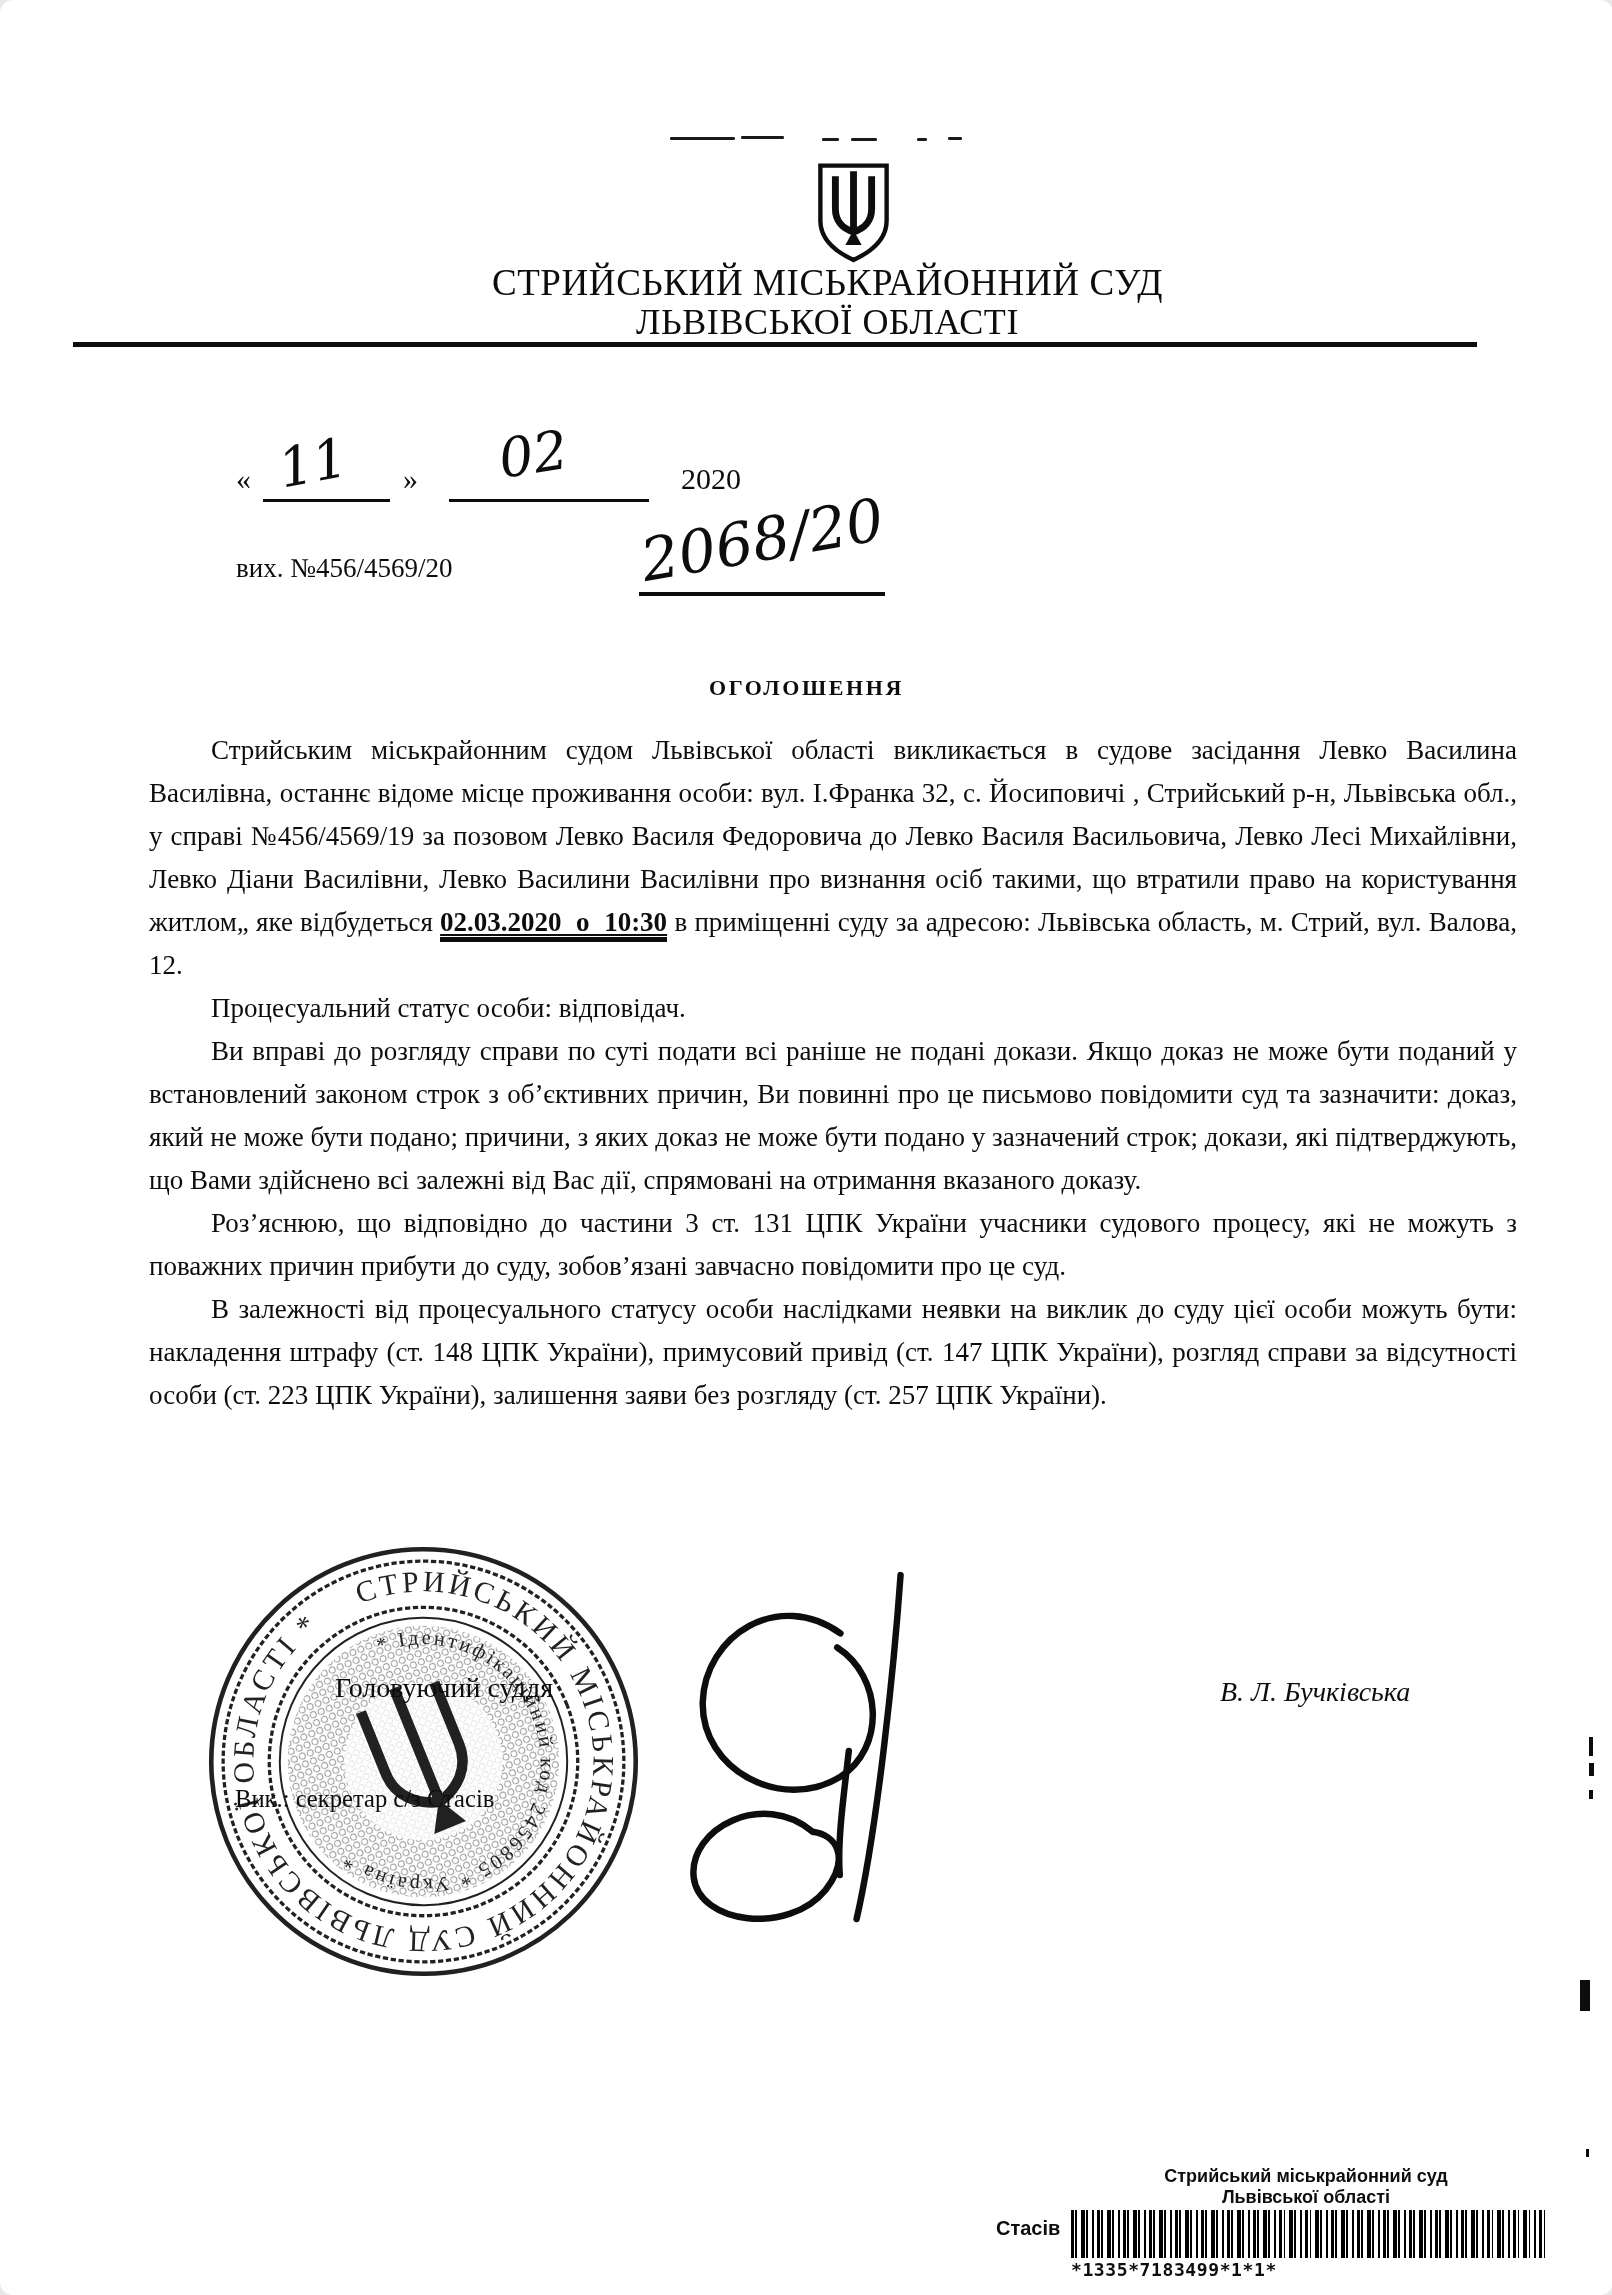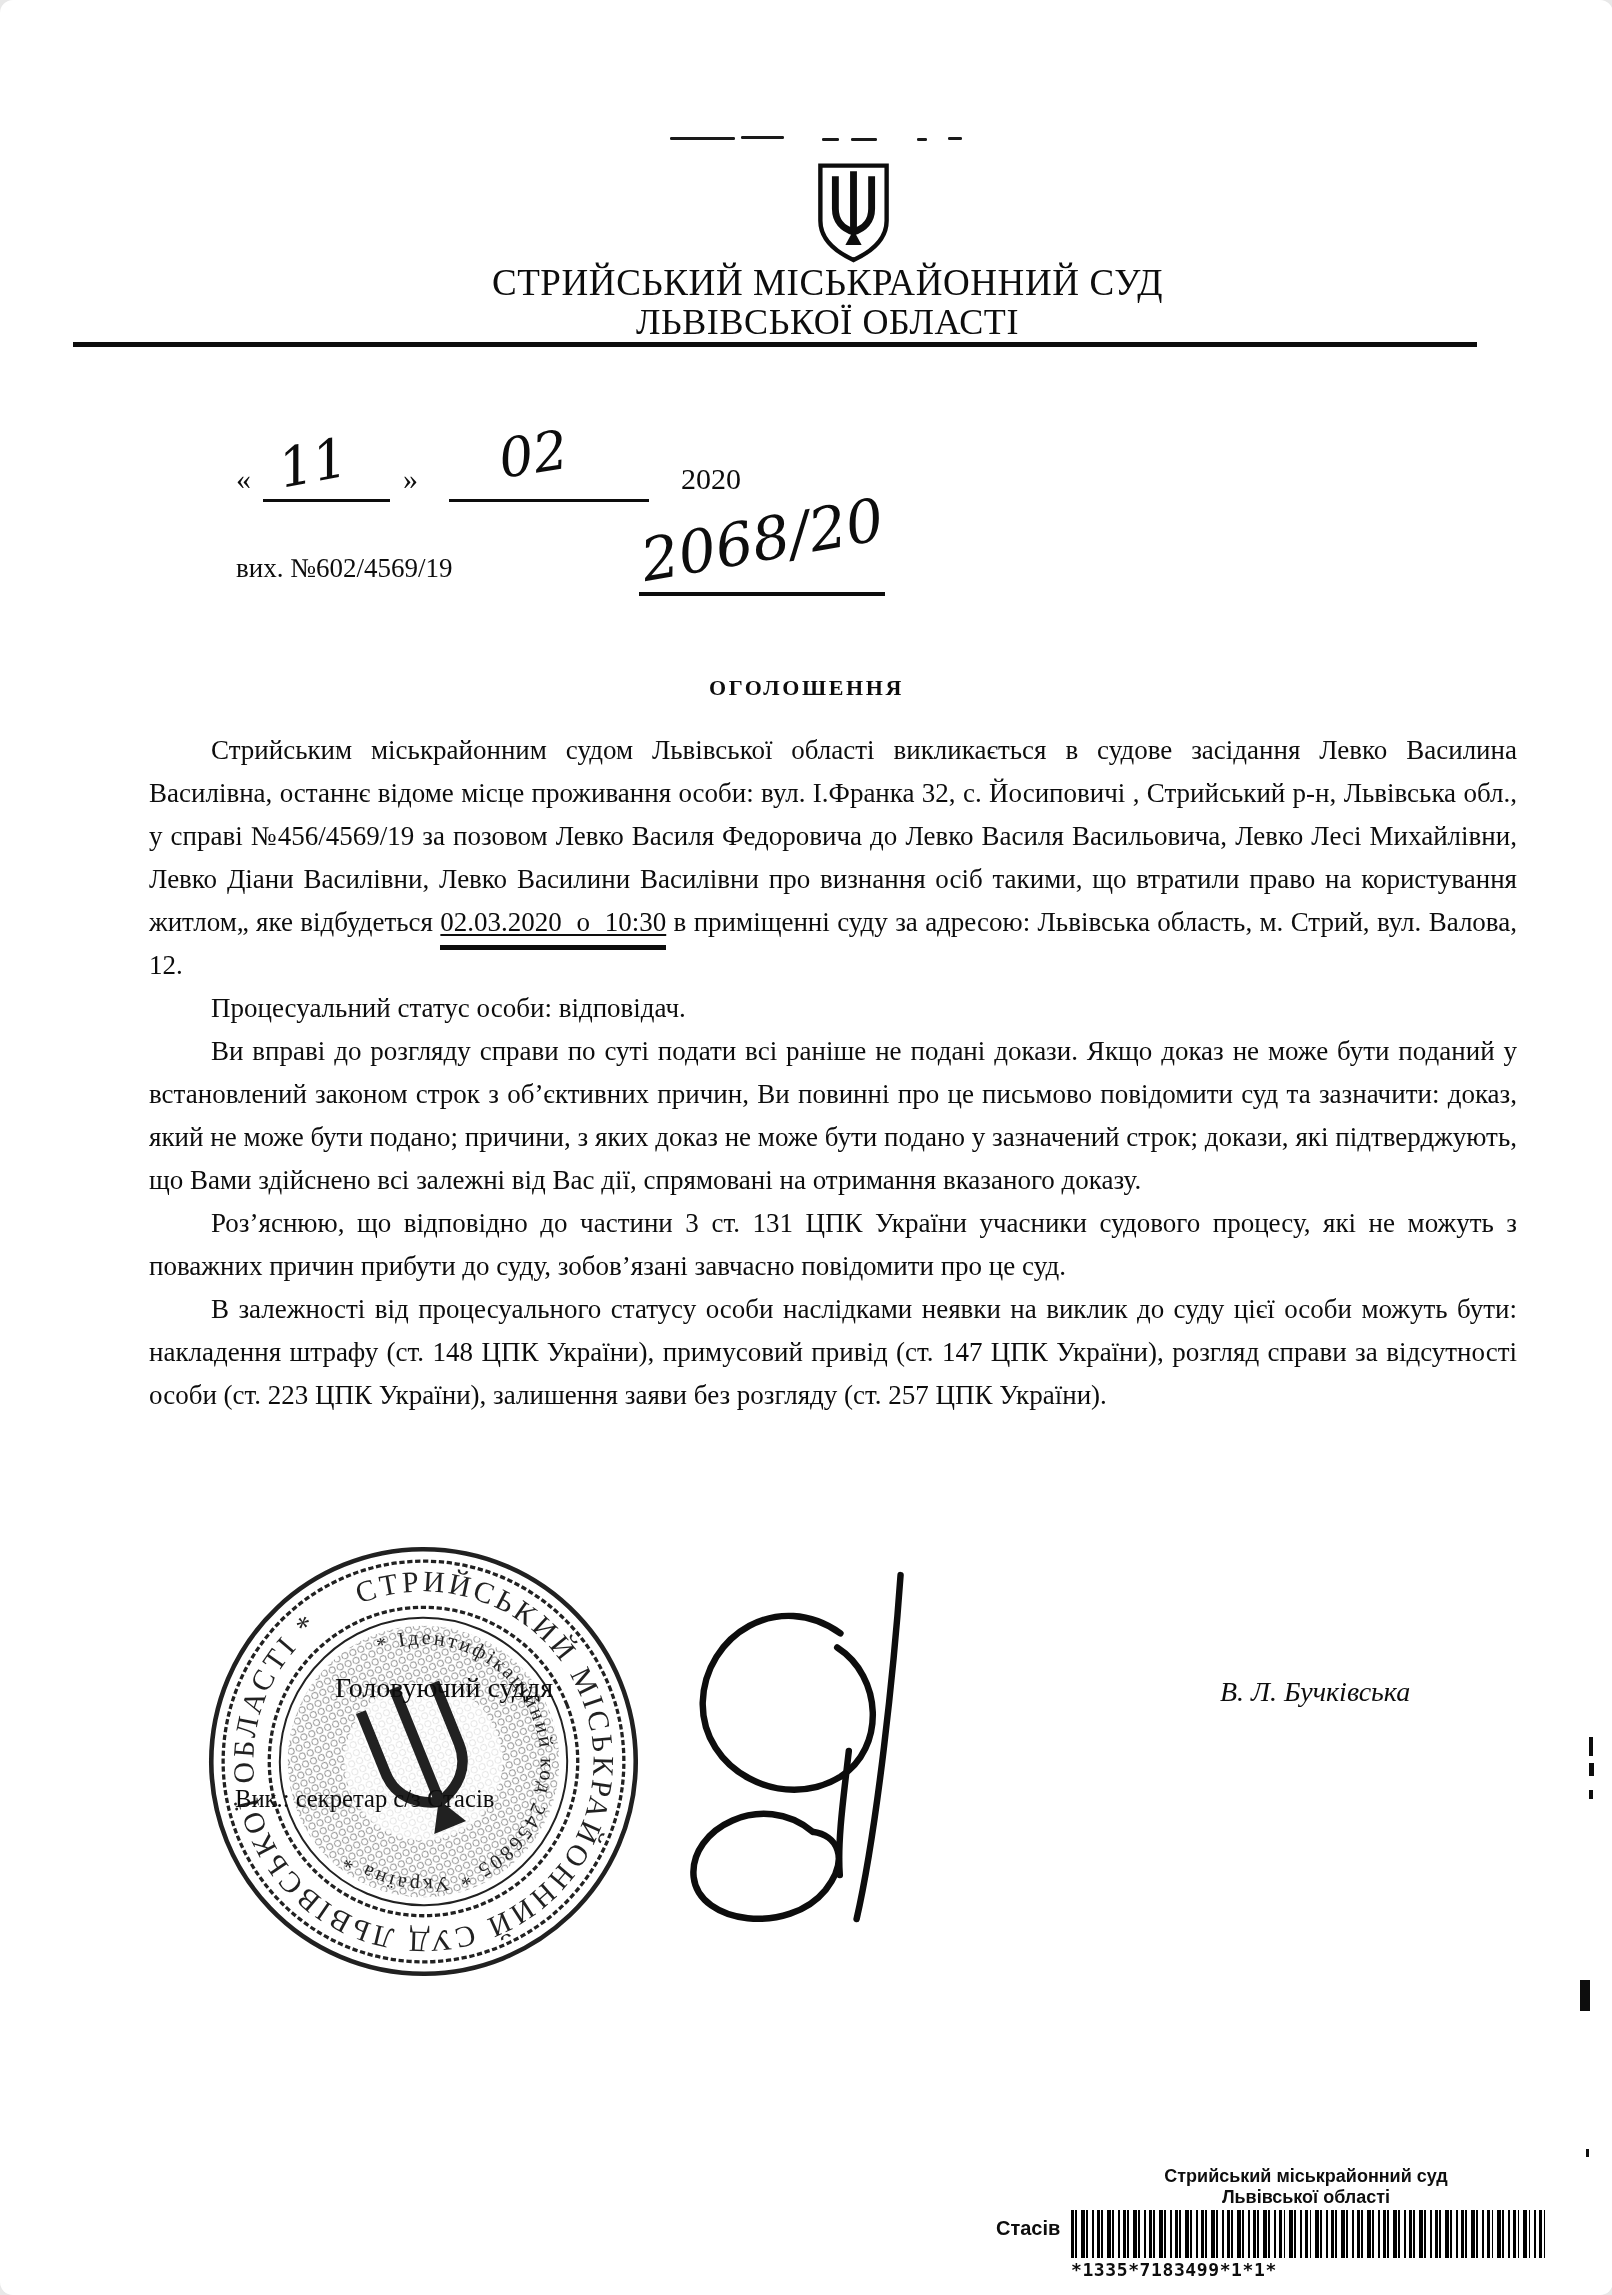--- a/index.html
+++ b/index.html
@@ -33,22 +33,22 @@
   .refl{position:absolute;left:0;top:19.4px;}
   .fill.ref{left:403px;top:-18px;width:246px;height:76px;border-bottom:4.5px solid #0d0d0d;}
   .hw.ref{font-size:59px;transform:rotate(-10deg) translate(2.6px,-10.3px);}
   
   .title{position:absolute;left:0;top:675px;width:1613px;text-align:center;
          font-size:22px;letter-spacing:2.6px;font-weight:600;}
   
   .body{position:absolute;left:149px;top:729px;width:1368px;
         font-size:27px;line-height:43px;text-align:justify;}
   .body p{margin:0;text-indent:62px;}
-  .dateu{font-weight:400;text-decoration:underline;text-underline-offset:3.2px;
-         border-bottom:5.8px solid #0d0d0d;padding-bottom:8px;}
+  .dateu{font-weight:700;text-decoration:underline;text-underline-offset:3.2px;
+         border-bottom:5.8px solid #0d0d0d;padding-bottom:0px;}
   
   .stamp{position:absolute;left:206px;top:1544px;width:435px;height:435px;
          transform:rotate(-22deg);opacity:.93;}
   .role{position:absolute;left:335px;top:1672px;font-size:28px;z-index:3;}
   .sig{position:absolute;left:643px;top:1557px;width:369px;height:375px;z-index:2;}
   .judge{position:absolute;left:1220px;top:1676px;font-size:28px;z-index:3;font-style:italic;}
   .clerk{position:absolute;left:235px;top:1785px;font-size:24.6px;z-index:3;}
   
   .f-line1{position:absolute;left:1054px;top:2166px;width:504px;text-align:center;
            font-family:"Liberation Sans", sans-serif;font-size:18px;font-weight:700;}
@@ -91,21 +91,21 @@
 
   <div class="dateline">
     <div class="dl-row1">
       <span class="q open">«</span>
       <span class="fill day"><span class="hw day">11</span></span>
       <span class="q close">»</span>
       <span class="fill month"><span class="hw month">02</span></span>
       <span class="yr">2020</span>
     </div>
     <div class="dl-row2">
-      <span class="refl">вих. №602/4569/19</span>
+      <span class="refl">вих. №456/4569/20</span>
       <span class="fill ref"><span class="hw ref">2068/20</span></span>
     </div>
   </div>
 
   <div class="title">ОГОЛОШЕННЯ</div>
 
   <div class="body">
     <p><span>Стрийським міськрайонним судом Львівської області викликається в судове засідання Левко Василина Василівна, останнє відоме місце проживання особи: вул. І.Франка 32, с. Йосиповичі , Стрийський р-н, Львівська обл., у справі №456/4569/19 за позовом Левко Василя Федоровича до Левко Василя Васильовича, Левко Лесі Михайлівни, Левко Діани Василівни, Левко Василини Василівни про визнання осіб такими, що втратили право на користування житлом„ яке відбудеться </span><span class="dateu">02.03.2020&nbsp;&nbsp;о&nbsp;&nbsp;10:30</span><span> в приміщенні суду за адресою: Львівська область, м. Стрий, вул. Валова, 12.</span></p>
     <p>Процесуальний статус особи: відповідач.</p>
     <p>Ви вправі до розгляду справи по суті подати всі раніше не подані докази. Якщо доказ не може бути поданий у встановлений законом строк з об’єктивних причин, Ви повинні про це письмово повідомити суд та зазначити: доказ, який не може бути подано; причини, з яких доказ не може бути подано у зазначений строк; докази, які підтверджують, що Вами здійснено всі залежні від Вас дії, спрямовані на отримання вказаного доказу.</p>

